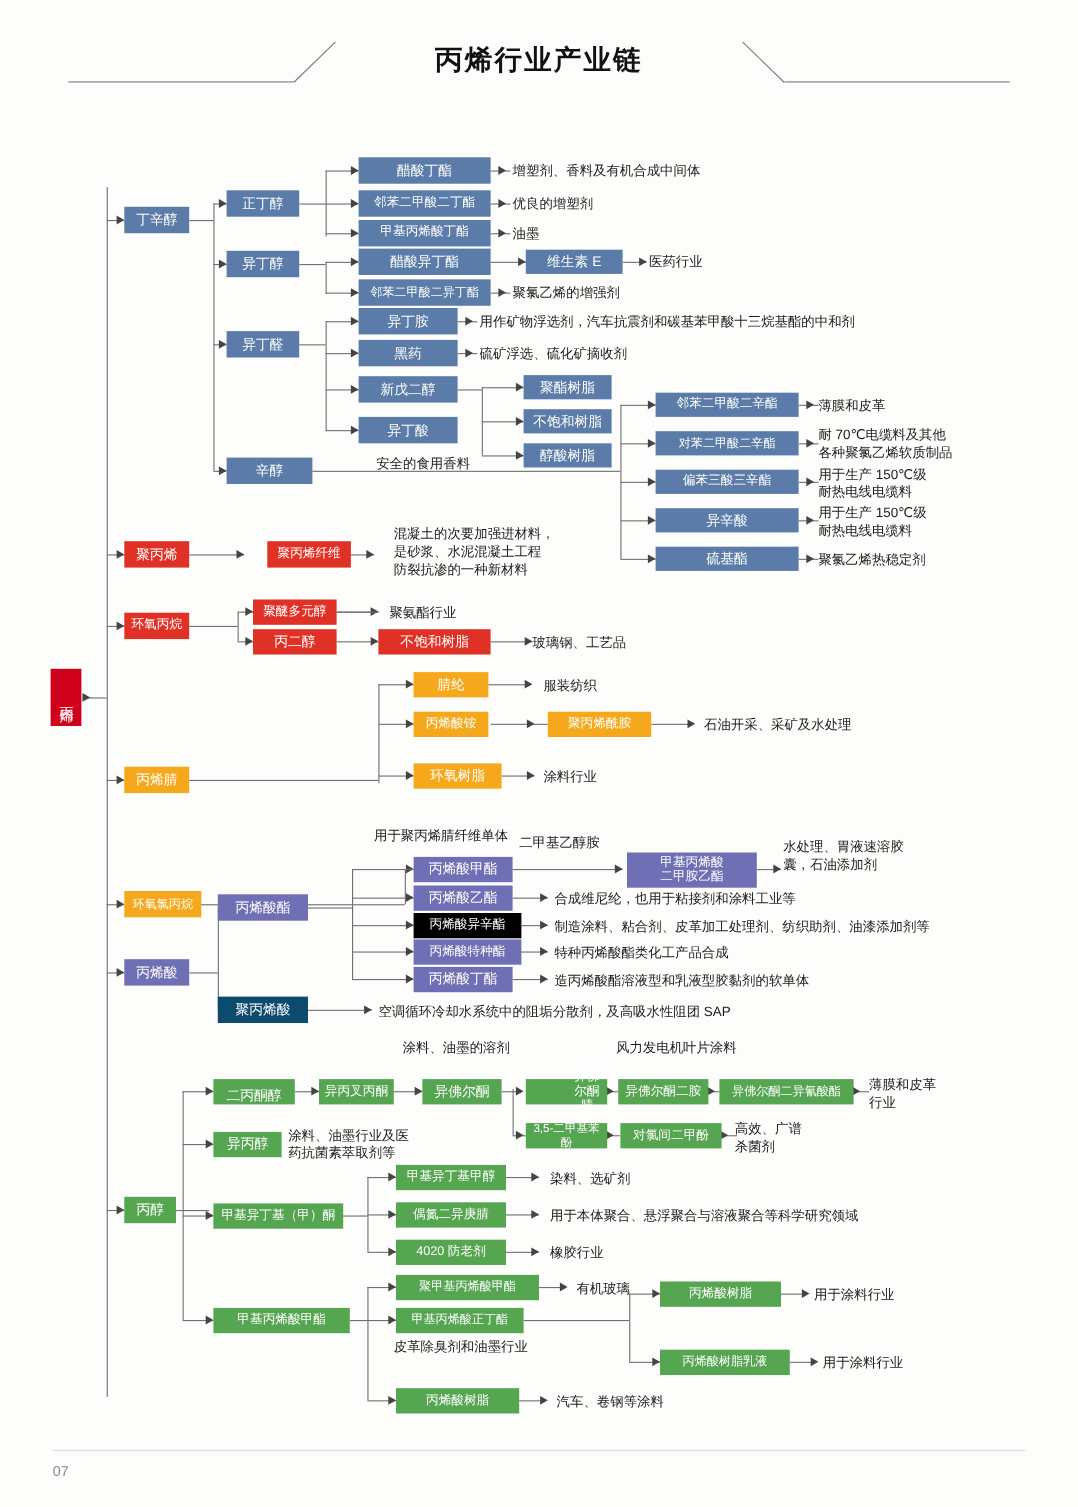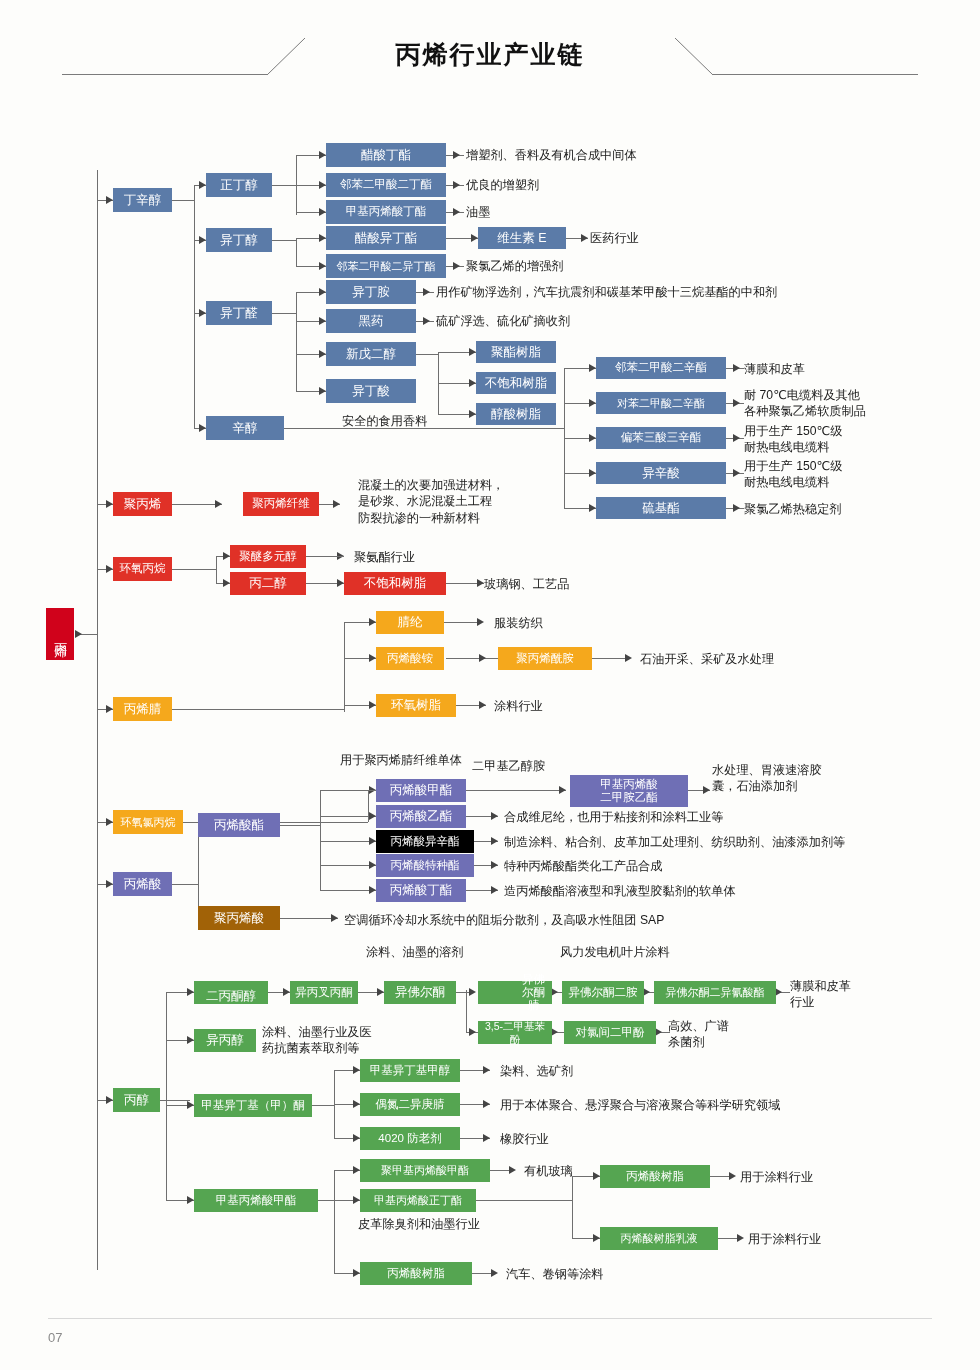--- a/index.html
+++ b/index.html
@@ -445,21 +445,21 @@
   <div class="node n-orange" style="left:113px;top:810px;width:70px;height:24px;">
       <span style="font-size:11px;">环氧氯丙烷</span>
     </div>
 
   <div class="node n-purple n-blue" style="left:113px;top:872px;width:59px;height:24px;background:#6f6fb5;">
       <span>丙烯酸</span>
     </div>
   <div class="node" style="left:198px;top:813px;width:82px;height:24px;background:#6f6fb5;">
       <span>丙烯酸酯</span>
     </div>
-  <div class="node" style="left:198px;top:906px;width:82px;height:24px;background:#a16207;">
+  <div class="node" style="left:198px;top:906px;width:82px;height:24px;background:#0c4a6e;">
       <span>聚丙烯酸</span>
     </div>
 
   <div class="node" style="left:376px;top:779px;width:90px;height:23px;background:#6f6fb5;">
       <span>丙烯酸甲酯</span>
     </div>
   <div class="node" style="left:376px;top:805px;width:90px;height:23px;background:#6f6fb5;">
       <span>丙烯酸乙酯</span>
     </div>
   <div class="node" style="left:376px;top:830px;width:98px;height:23px;background:#000000;">

